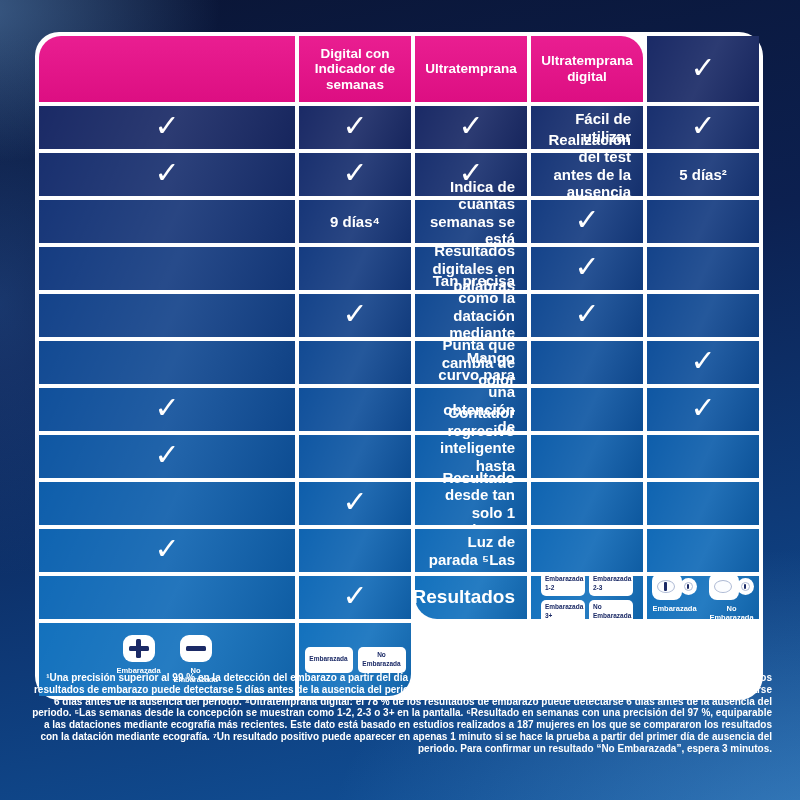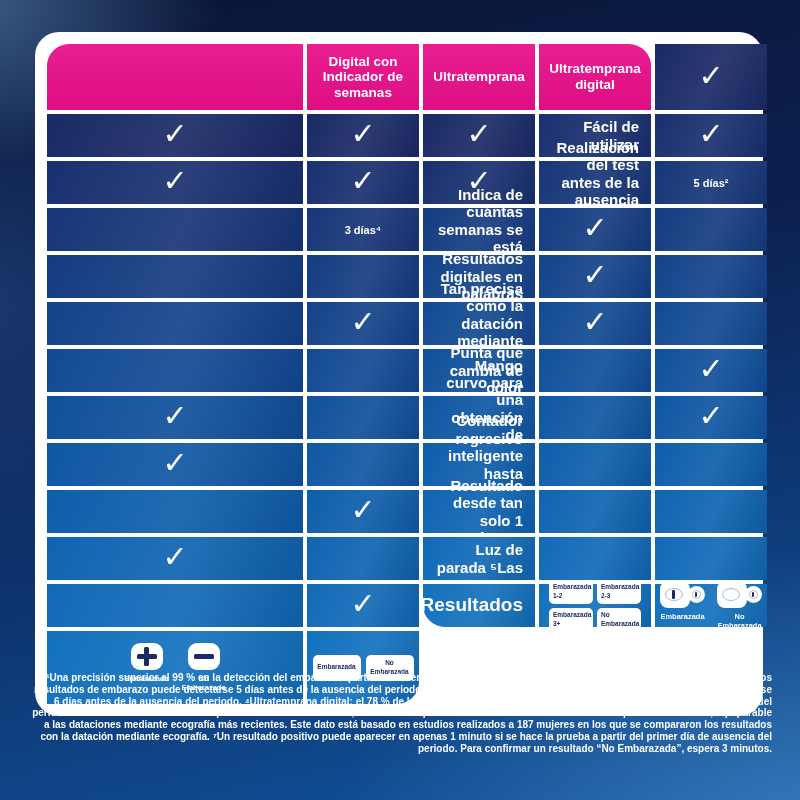--- a/index.html
+++ b/index.html
@@ -10,21 +10,21 @@
     background-color:#0c1c44;
     background-image:
       radial-gradient(900px 520px at 106% 106%, rgba(120,190,240,.38), rgba(120,190,240,0) 58%),
       radial-gradient(420px 260px at -4% 1%, rgba(120,180,235,.45), rgba(120,180,235,0) 60%),
       radial-gradient(260px 420px at 0% 38%, rgba(60,120,195,.28), rgba(60,120,195,0) 65%),
       linear-gradient(168deg,#0a1535 0%,#0c2050 38%,#0e3a78 70%,#11549c 100%);
   }
 
   .table-wrap {
     position:absolute; left:35px; top:32px; width:728px;
-    background:#ffffff; border-radius:24px; padding:12px;
+    background:#ffffff; border-radius:24px; padding:4px;
   }
   .grid {
     display:grid;
     grid-template-columns:256px 112px 112px 112px 112px;
     grid-template-rows:66px repeat(11,43px) 73px;
     gap:4px;
   }
   .cell {
     display:flex; align-items:center; justify-content:center;
     color:#fff; font-weight:bold; text-align:center;
@@ -34,21 +34,21 @@
     background-image:linear-gradient(180deg, rgba(255,255,255,.06), rgba(120,0,60,.10));
     font-size:13.5px; line-height:1.15; padding:0 4px; }
   .tl { border-top-left-radius:22px; }
   .tr { border-top-right-radius:22px; }
   .bl { border-bottom-left-radius:22px; }
   .br { border-bottom-right-radius:22px; }
 
   .label { justify-content:flex-end; text-align:right;
     padding-right:12px; padding-left:10px; font-size:15px; line-height:1.16; }
   .check { font-size:30px; font-weight:normal; font-family:"DejaVu Sans",sans-serif; padding-bottom:4px; }
-  .txt { font-size:11px; }
+  .txt { font-size:15px; }
 
   .rh0{background-color:#1a2a66}.rh1{background-color:#19306f}.rh2{background-color:#173678}
   .rh3{background-color:#153c81}.rh4{background-color:#14438a}.rh5{background-color:#124a93}
   .rh6{background-color:#10509b}.rh7{background-color:#0f57a3}.rh8{background-color:#0e5eab}
   .rh9{background-color:#0f64b1}.rh10{background-color:#116ab7}.rr{background-color:#1371bd}
 
   .results-label { font-size:19px;text-align:right; }
 
   
   .pill-grid { display:grid; grid-template-columns:44px 44px; gap:4px; }
@@ -105,21 +105,21 @@
 
     <div class="cell label rh1">Fácil de utilizar</div>
     <div class="cell check rh1">✓</div>
     <div class="cell check rh1">✓</div>
     <div class="cell check rh1">✓</div>
     <div class="cell check rh1">✓</div>
 
     <div class="cell label rh2">Realización del test antes de la ausencia del periodo</div>
     <div class="cell txt rh2">5 días²</div>
     <div class="cell txt rh2"></div>
-    <div class="cell txt rh2">3 días⁴</div>
+    <div class="cell txt rh2">9 días⁴</div>
 
     <div class="cell label rh3">Indica de cuántas semanas se está embarazada⁵</div>
     <div class="cell check rh3">✓</div>
     <div class="cell check rh3"></div>
     <div class="cell check rh3"></div>
     <div class="cell check rh3"></div>
 
     <div class="cell label rh4">Resultados digitales en palabras</div>
     <div class="cell check rh4">✓</div>
     <div class="cell check rh4"></div>

